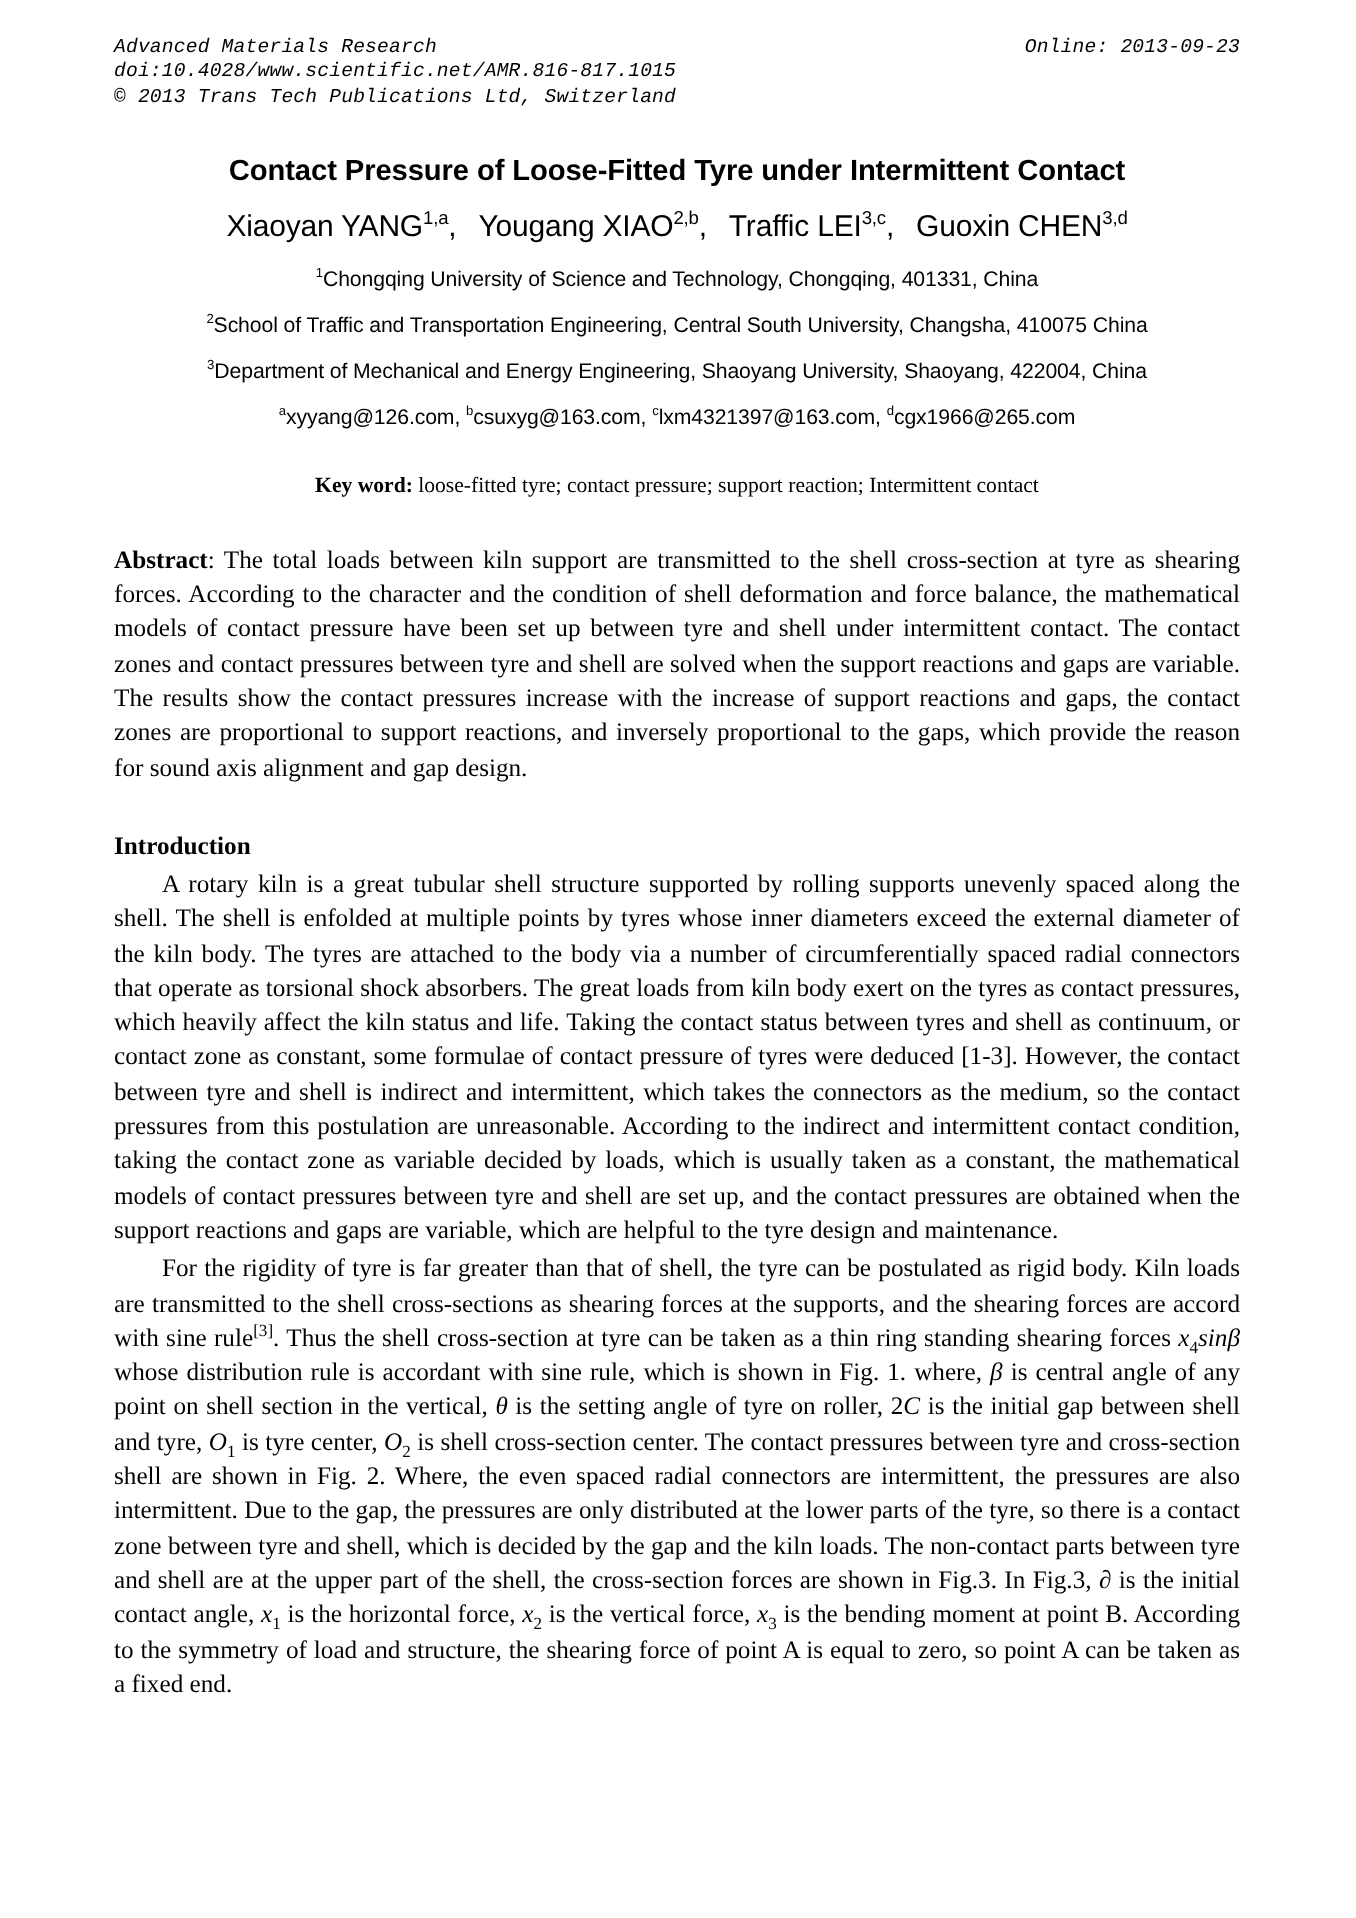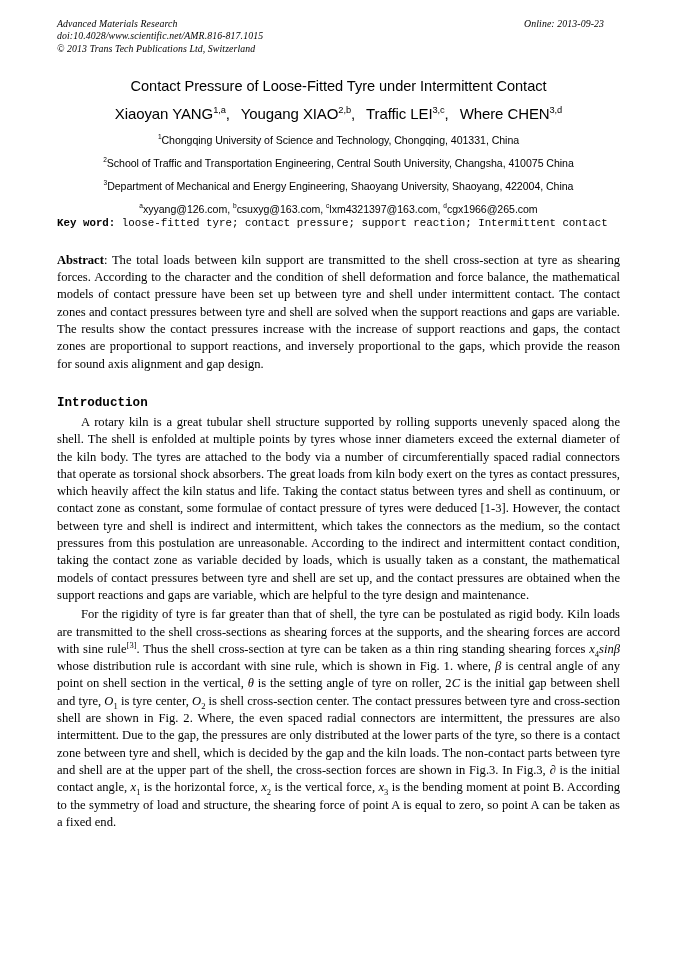--- a/index.html
+++ b/index.html
@@ -20,48 +20,48 @@
     position: relative;
     width: 678px;
     height: 959px;
     box-sizing: border-box;
     padding: 18px 58px 0 57px;
     background: #ffffff;
   }
 
   
   .journal-header {
-    font-family: Liberation Serif, serif;
+    font-family: Liberation Mono, monospace;
     font-style: italic;
     font-size: 9.8px;
     line-height: 12.3px;
     letter-spacing: 0.1px;
     position: relative;
     margin-bottom: 0;
   }
   .journal-header .hdr-line {
     white-space: nowrap;
   }
   .online-date {
     position: absolute;
-    right: 16px;
+    right: 0;
     top: 0;
     font-style: italic;
     font-size: 9.8px;
     white-space: nowrap;
   }
 
   
   .title-block {
     font-family: "Liberation Sans", "DejaVu Sans", sans-serif;
     text-align: center;
   }
   .paper-title {
     font-size: 14.6px;
-    font-weight: normal;
+    font-weight: bold;
     line-height: 18px;
     margin-top: 22px;
     letter-spacing: -0.05px;
   }
   .authors {
     font-size: 15px;
     line-height: 20px;
     margin-top: 9px;
     white-space: nowrap;
     letter-spacing: -0.1px;
@@ -84,42 +84,43 @@
   .affil.a3 { margin-top: 9px; }
   .emails {
     font-size: 10.6px;
     line-height: 14px;
     margin-top: 9px;
     letter-spacing: -0.05px;
   }
 
   
   .keyword {
-    font-family: Liberation Mono, monospace;
+    font-family: Liberation Serif, serif;
     font-size: 10.8px;
     line-height: 14px;
-    text-align: left;
+    margin-top: 20px;
+    text-align: center;
   }
   .keyword .kw-label { font-weight: bold; }
 
   
   .body-text {
     font-family: "Liberation Serif", "DejaVu Serif", serif;
     font-size: 12.6px;
     line-height: 17.3px;
     text-align: justify;
     text-justify: inter-word;
   }
   .abstract {
     margin-top: 22px;
   }
   .abstract .ab-label { font-weight: bold; }
 
   .section-head {
-    font-family: Liberation Mono, monospace;
+    font-family: Liberation Serif, serif;
     font-size: 12.6px;
     font-weight: bold;
     line-height: 17px;
     text-align: left;
     margin-top: 22px;
   }
   .para {
     margin-top: 2px;
     text-indent: 24px;
   }
@@ -139,21 +140,21 @@
     <div class="hdr-line">doi:10.4028/www.scientific.net/AMR.816-817.1015</div>
     <div class="hdr-line">© 2013 Trans Tech Publications Ltd, Switzerland</div>
     <div class="online-date">Online: 2013-09-23</div>
   </div>
 
   <div class="title-block">
 
     <div class="paper-title">Contact Pressure of Loose-Fitted Tyre under Intermittent Contact</div>
 
     <div class="authors">
-      <span><span>Xiaoyan YANG</span><sup>1,a</sup>,</span><span class="author-sep"></span><span><span>Yougang XIAO</span><sup>2,b</sup>,</span><span class="author-sep"></span><span><span>Traffic LEI</span><sup>3,c</sup>,</span><span class="author-sep"></span><span><span>Where CHEN</span><sup>3,d</sup></span>
+      <span><span>Xiaoyan YANG</span><sup>1,a</sup>,</span><span class="author-sep"></span><span><span>Yougang XIAO</span><sup>2,b</sup>,</span><span class="author-sep"></span><span><span>Traffic LEI</span><sup>3,c</sup>,</span><span class="author-sep"></span><span><span>Guoxin CHEN</span><sup>3,d</sup></span>
     </div>
 
     <div class="affil a1"><sup>1</sup><span>Chongqing University of Science and Technology, Chongqing, 401331, China</span></div>
     <div class="affil a2"><sup>2</sup><span>School of Traffic and Transportation Engineering, Central South University, Changsha, 410075 China</span></div>
     <div class="affil a3"><sup>3</sup><span>Department of Mechanical and Energy Engineering, Shaoyang University, Shaoyang, 422004, China</span></div>
 
     <div class="emails"><sup>a</sup><span>xyyang@126.com,</span> <sup>b</sup><span>csuxyg@163.com,</span> <sup>c</sup><span>lxm4321397@163.com,</span> <sup>d</sup><span>cgx1966@265.com</span></div>
   </div>
 
   <div class="keyword"><span class="kw-label">Key word:</span><span> loose-fitted tyre; contact pressure; support reaction; Intermittent contact</span></div>

